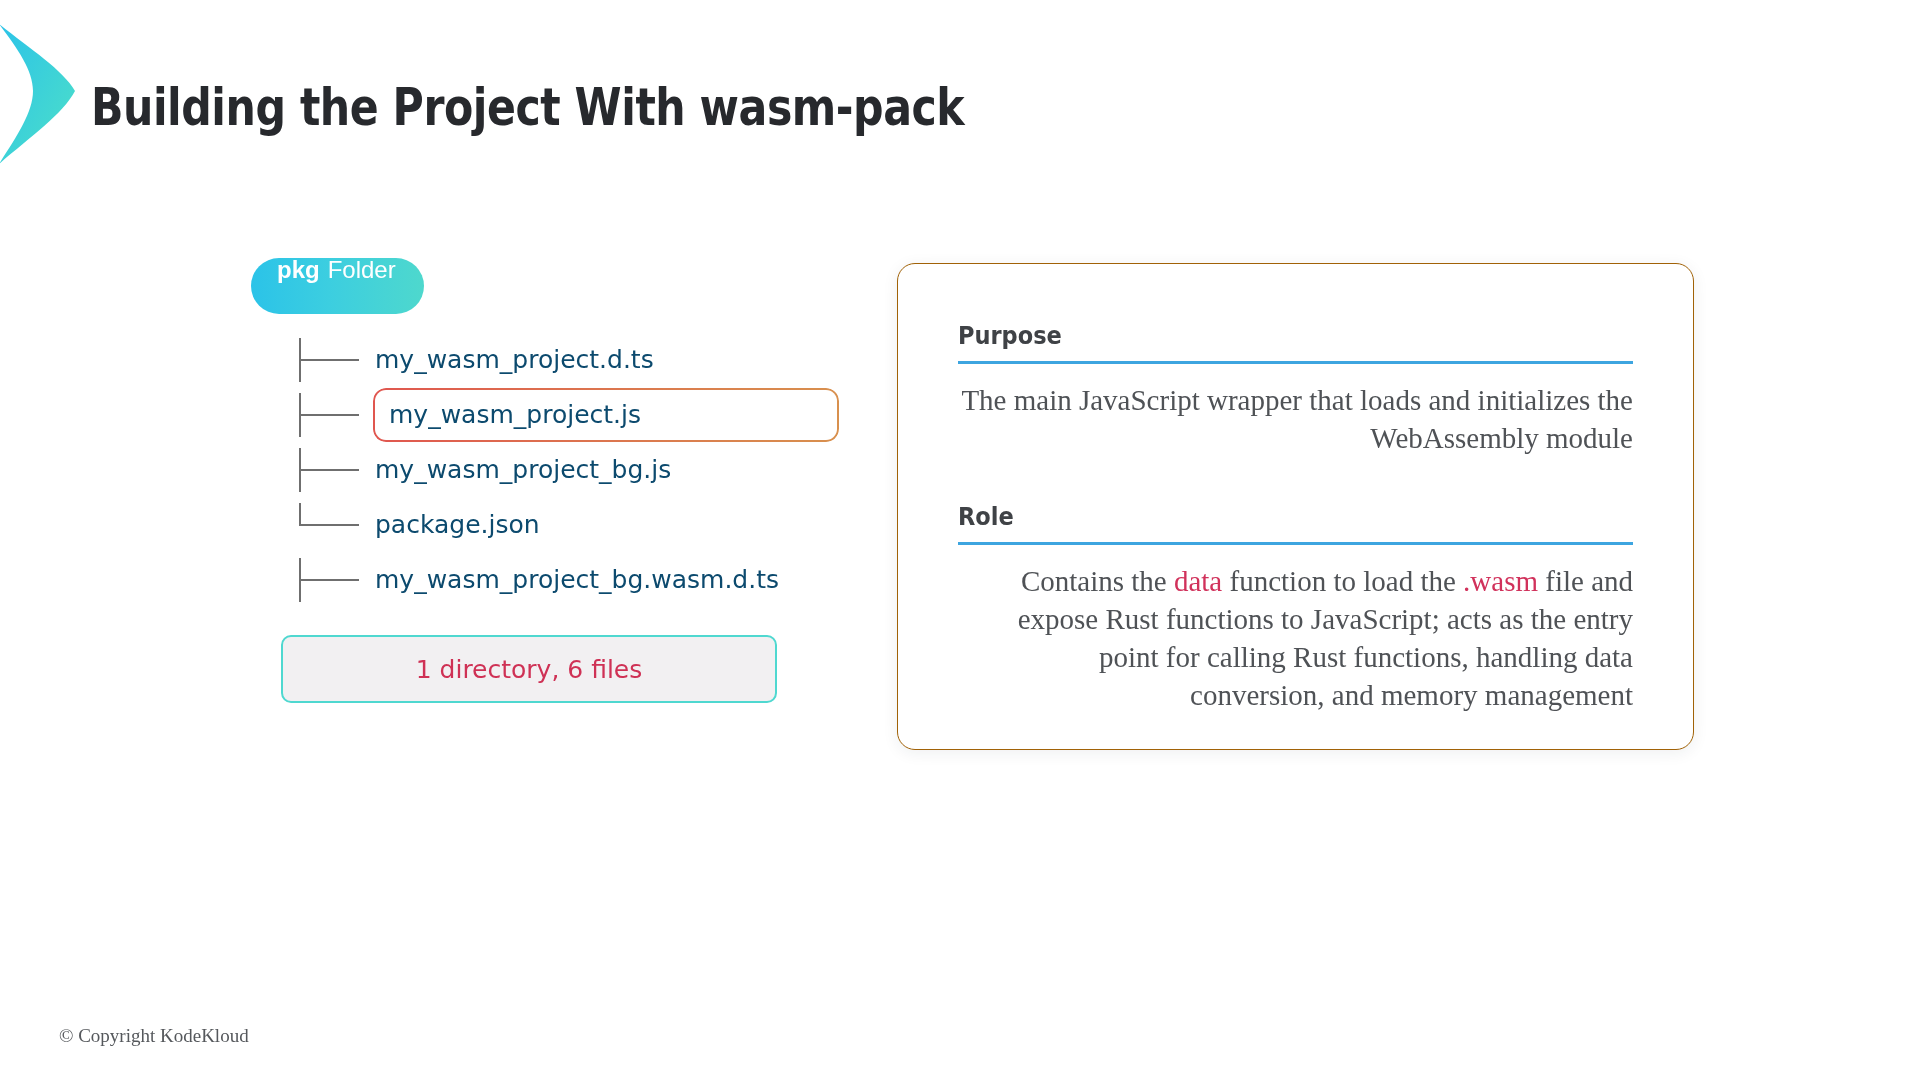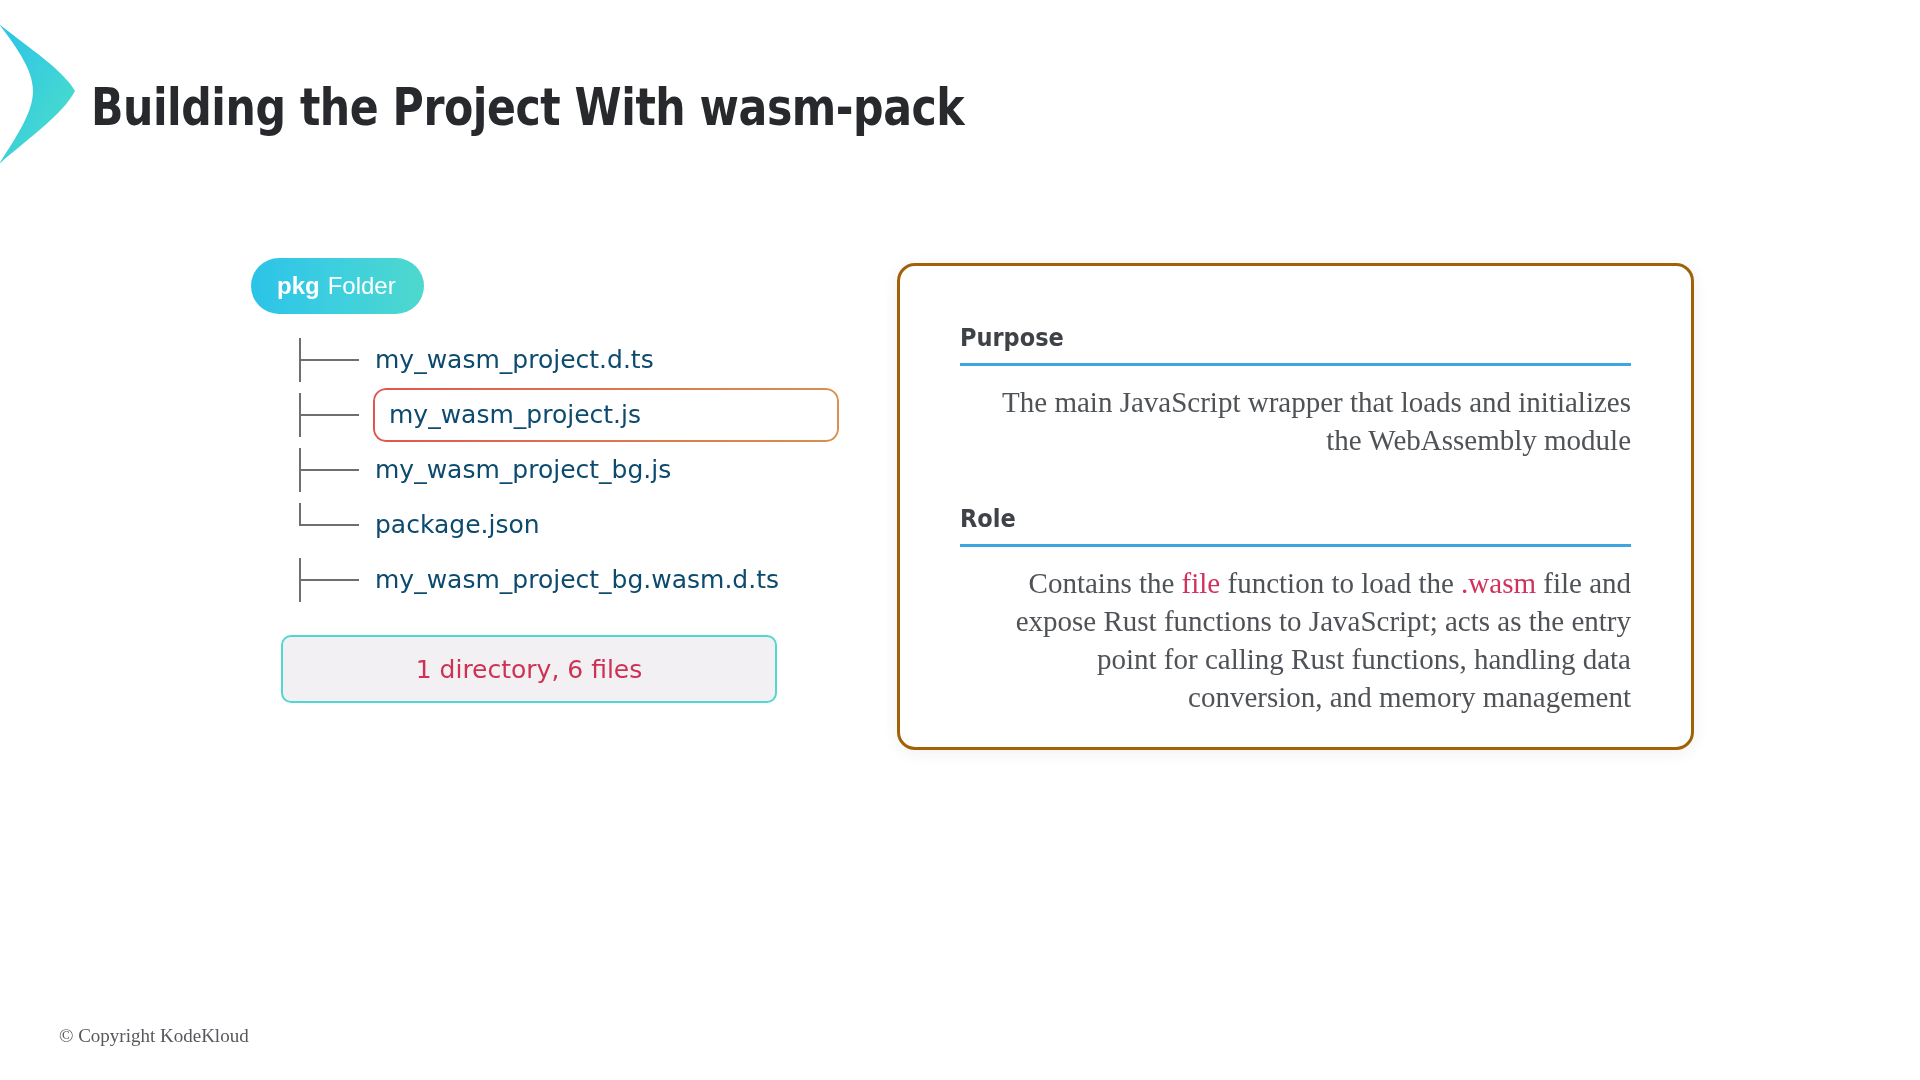--- a/index.html
+++ b/index.html
@@ -48,21 +48,21 @@
   
   .left-col {
     position: absolute;
     left: 234px;
     top: 258px;
     width: 620px;
   }
 
   .folder-badge {
     display: inline-flex;
-    align-items: center;
+    align-items: flex-start;
     gap: 8px;
     height: 56px;
     padding: 0 28px 0 26px;
     border-radius: 28px;
     background: linear-gradient(90deg, #2bc3e8 0%, #3ccee0 45%, #4ed8cd 100%);
     color: #ffffff;
     font-size: 24px;
     line-height: 1;
   }
   .folder-badge .fb-key { font-weight: 700; }
@@ -163,21 +163,21 @@
   }
 
   
   .info-card {
     position: absolute;
     left: 880px;
     top: 263px;
     width: 797px;
     height: 487px;
     background: #ffffff;
-    border: 3px solid #a16207;
+    border: 1px solid #a16207;
     border-radius: 18px;
     box-shadow: 0 3px 16px rgba(30, 40, 60, 0.07);
     padding: 57px 60px 0 60px;
   }
 
   .section + .section { margin-top: 44px; }
 
   .section-heading {
     font-size: 25px;
     font-weight: 700;
@@ -261,19 +261,19 @@
 
   </div>
 
   <div class="info-card" id="info-card">
       <div class="section">
         <div class="section-heading">Purpose</div>
         <p class="section-body"><span>The main JavaScript wrapper that loads and initializes the WebAssembly module</span></p>
       </div>
       <div class="section">
         <div class="section-heading">Role</div>
-        <p class="section-body"><span>Contains the </span><span class="code-accent">file</span><span> function to load the </span><span class="code-accent">.wasm</span><span> file and expose Rust functions to JavaScript; acts as the entry point for calling Rust functions, handling data conversion, and memory management</span></p>
+        <p class="section-body"><span>Contains the </span><span class="code-accent">data</span><span> function to load the </span><span class="code-accent">.wasm</span><span> file and expose Rust functions to JavaScript; acts as the entry point for calling Rust functions, handling data conversion, and memory management</span></p>
       </div>
     </div>
 
   <div class="footer-copyright">© Copyright KodeKloud</div>
 
 </div>
 
 </body></html>

